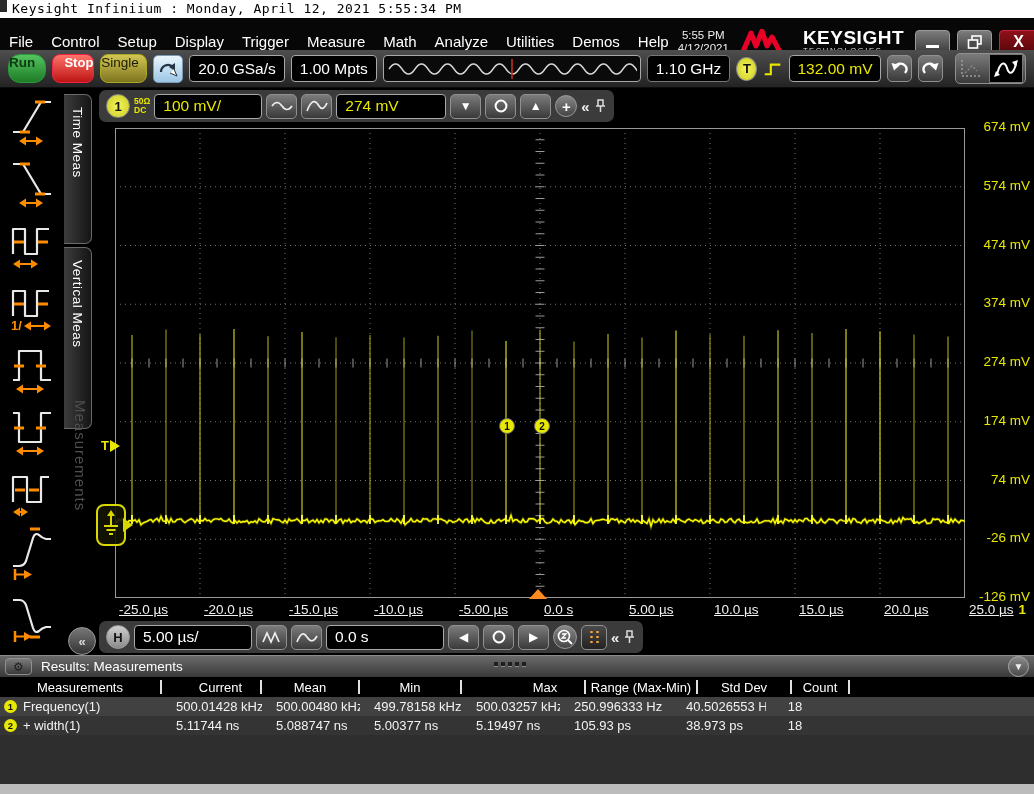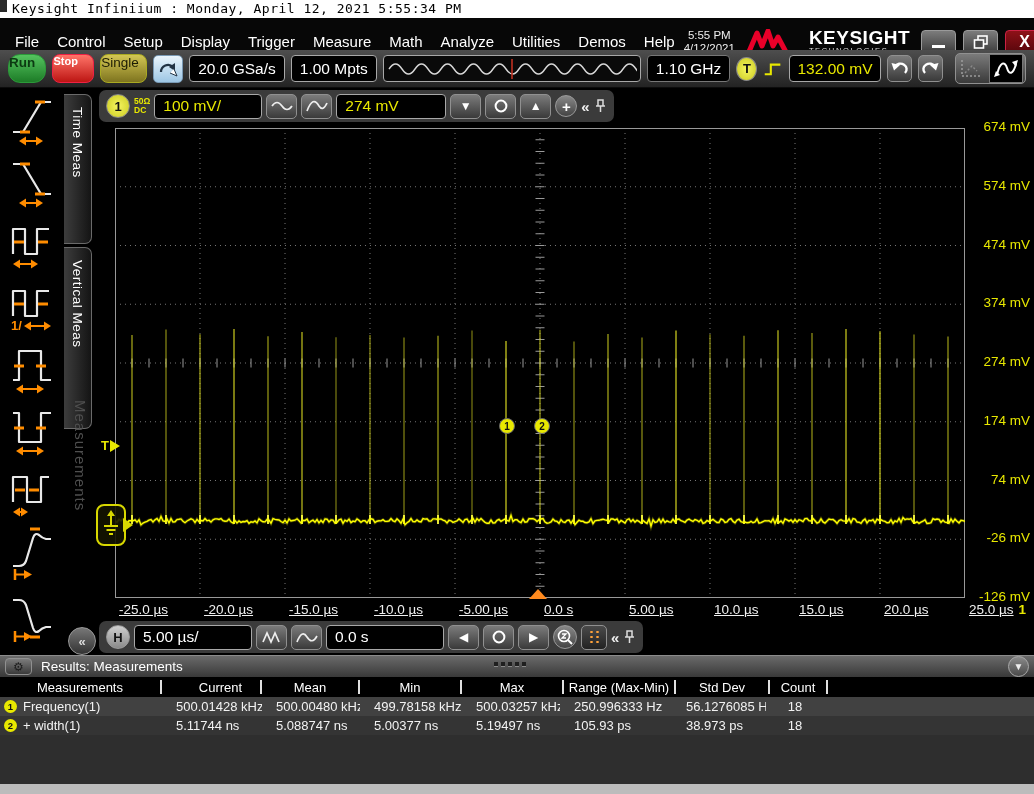--- a/index.html
+++ b/index.html
@@ -7,43 +7,43 @@
         font-family:"Liberation Sans",sans-serif;-webkit-font-smoothing:antialiased;}
 
   
   .titlebar{position:absolute;left:0;top:0;width:1034px;height:18px;background:#ffffff;
             color:#000;font:13px "DejaVu Sans Mono",monospace;line-height:18px;
             box-sizing:border-box;padding-left:12px;letter-spacing:.5px;}
   .titlebar .sysbox{position:absolute;left:0;top:0;width:7px;height:12px;background:#2a2a2a;}
 
   
   .menubar{position:absolute;left:0;top:18px;width:1034px;height:48px;background:#070707;
-           display:flex;align-items:center;color:#fff;box-sizing:border-box;padding-left:6px;}
+           display:flex;align-items:center;color:#fff;box-sizing:border-box;}
   .menu-item{padding:0 9px;font-size:15px;line-height:32px;cursor:default;}
   .mb-right{margin-left:auto;display:flex;align-items:center;gap:7px;padding-right:5px;}
   .clock{font-size:11.5px;line-height:13px;text-align:center;color:#eee;}
   .logo{display:flex;align-items:center;gap:19px;margin:0 4px;}
   .logo-k1{font-size:19px;font-weight:bold;letter-spacing:.5px;line-height:16px;color:#fff;}
   .logo-k2{font-size:7.6px;letter-spacing:1.6px;color:#ddd;}
   .winbtn{width:33px;height:23px;border-radius:4px;border:1px solid #9a9a9a;
           background:linear-gradient(#7c7c7c,#383838);display:flex;align-items:center;justify-content:center;}
   .winbtn.close{width:37px;background:linear-gradient(#8e1118,#55060b);border-color:#c24;
                 color:#fff;font-weight:bold;font-size:16px;}
   .minbar{width:13px;height:3px;background:#fff;margin-top:9px;}
 
   
   .toolbar{position:absolute;left:0;top:50px;width:1034px;height:38px;
            background:linear-gradient(#4e4e4e,#232323);border-bottom:1px solid #0c0c0c;
            display:flex;align-items:center;gap:6px;box-sizing:border-box;padding:0 8px;}
   .btn3d{background:linear-gradient(#7b7b7b,#3a3a3a);border:1px solid #909090;border-radius:5px;
          color:#fff;display:flex;align-items:center;justify-content:center;box-sizing:border-box;}
   .runbtn{width:42px;height:27px;border-radius:12px;font-size:13.5px;font-weight:bold;
           background:linear-gradient(#55c45f,#1d7c27);border:1px solid #2c9a3a;color:#0c3a12;}
-  .stopbtn{width:46px;height:27px;border-radius:8px;font-size:11px;font-weight:bold;
-           background:linear-gradient(#ff7468,#bd1513);border:1px solid #e24;color:#fff;}
+  .stopbtn{width:46px;height:27px;border-radius:8px;font-size:13px;font-weight:bold;
+           background:linear-gradient(#ff7468,#bd1513);border:1px solid #e24;color:#fff;text-align:right;}
   .singlebtn{width:52px;height:27px;border-radius:8px;font-size:13.5px;
              background:linear-gradient(#d3c654,#7e741f);border:1px solid #aa2;color:#1c1c04;}
   .touchbtn{width:34px;height:28px;border-radius:5px;background:linear-gradient(#eaf5fc,#9dc6e4);
             border:1px solid #7a9ab5;}
   .bfield{background:#000;border:1px solid #a8a8a8;border-radius:4px;height:27px;display:flex;
           align-items:center;box-sizing:border-box;padding:0 8px;color:#fff;font-size:15.5px;white-space:nowrap;}
   .yel{color:#e8e800;}
   .tcircle{width:22px;height:22px;border-radius:50%;background:radial-gradient(#f5f560,#caca20);
            border:1px solid #888;color:#111;font-weight:bold;font-size:13px;
            display:flex;align-items:center;justify-content:center;}
@@ -611,38 +611,38 @@
         </div>
       <div class="chevbtn">
           <span>▼</span>
         </div>
     </div>
     <div class="t-head" id="t-head">
         <div class="hc" style="width: 162px;">Measurements</div>
         <div class="hc" style="width: 100px; padding-left: 19px;">Current</div>
         <div class="hc" style="width: 98px;">Mean</div>
         <div class="hc" style="width: 102px;">Min</div>
-        <div class="hc" style="width: 102px;">Max</div>
+        <div class="hc" style="width: 80px; margin-left: 44px;">Max</div>
         <div class="hc" style="width: 112px;">Range (Max-Min)</div>
         <div class="hc" style="width: 94px;">Std Dev</div>
         <div class="hc" style="width: 58px;">Count</div>
         <div style="flex: 1 1 0%;"></div>
       </div>
     <div id="t-body">
         <div class="t-row" style="background: rgb(65, 65, 65);">
           <div class="vc" style="width: 162px; display: flex; align-items: center; padding-left: 0px;">
             <span class="rowmark">1</span>
             <span>Frequency(1)</span>
           </div>
           <div class="vc" style="width: 100px;">500.01428 kHz</div>
           <div class="vc" style="width: 98px;">500.00480 kHz</div>
           <div class="vc" style="width: 102px;">499.78158 kHz</div>
           <div class="vc" style="width: 98px;">500.03257 kHz</div>
           <div class="vc" style="width: 112px;">250.996333 Hz</div>
-          <div class="vc" style="width: 94px;">56.1276085 H</div>
+          <div class="vc" style="width: 94px;">40.5026553 H</div>
           <div class="vc" style="width: 58px; padding-left: 0px; text-align: center;">18</div>
         </div>
         <div class="t-row" style="background: rgb(52, 52, 52);">
           <div class="vc" style="width: 162px; display: flex; align-items: center; padding-left: 0px;">
             <span class="rowmark">2</span>
             <span>+ width(1)</span>
           </div>
           <div class="vc" style="width: 100px;">5.11744 ns</div>
           <div class="vc" style="width: 98px;">5.088747 ns</div>
           <div class="vc" style="width: 102px;">5.00377 ns</div>

